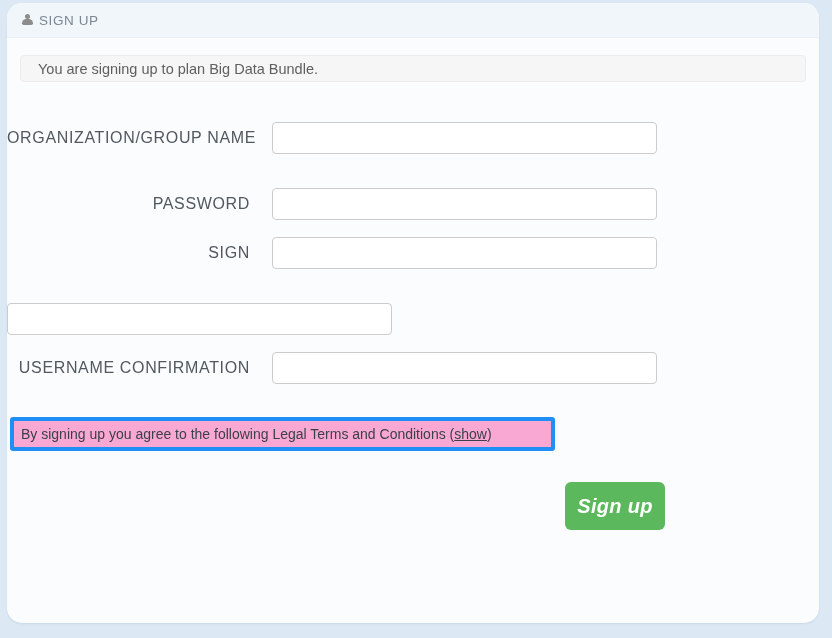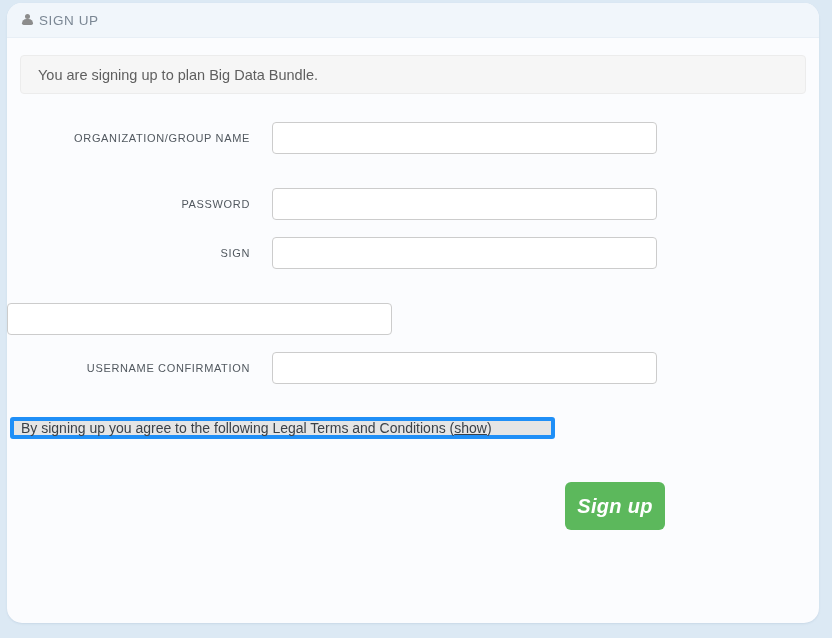--- a/index.html
+++ b/index.html
@@ -70,21 +70,21 @@
     position: relative;
     height: 584px;
     padding: 0;
   }
 
   .alert {
     position: absolute;
     left: 13px;
     top: 17px;
     width: 786px;
-    height: 39px;
+    height: 27px;
     background: #f6f6f6;
     border: 1px solid #ececec;
     border-radius: 4px;
     display: flex;
     align-items: center;
     padding-left: 17px;
   }
   .alert-text {
     font-size: 14.5px;
     color: #5f5f5f;
@@ -100,21 +100,21 @@
   }
   .form-row {
     display: flex;
     align-items: center;
     height: 32px;
   }
   .form-label {
     width: 265px;
     text-align: right;
     padding-right: 22px;
-    font-size: 11px;
+    font-size: 16px;
     color: #51585f;
     letter-spacing: 0.65px;
     white-space: nowrap;
   }
   .form-input {
     width: 385px;
     height: 32px;
     background: #ffffff;
     border: 1px solid #cccccc;
     border-radius: 4px;
@@ -126,24 +126,24 @@
   }
   .gap-lg { height: 34px; }
   .gap-sm { height: 17px; }
 
   
   .terms-highlight {
     position: absolute;
     left: 3px;
     top: 379px;
     width: 545px;
-    height: 22px;
+    height: 34px;
     border: 4px solid #1f8ff7;
     border-radius: 3px;
-    background: #e5e5e5;
+    background: #f9a8d4;
     display: flex;
     align-items: center;
     padding-left: 7px;
   }
   .terms-text {
     font-size: 14px;
     color: #3b4148;
     white-space: nowrap;
   }
   .terms-link {

